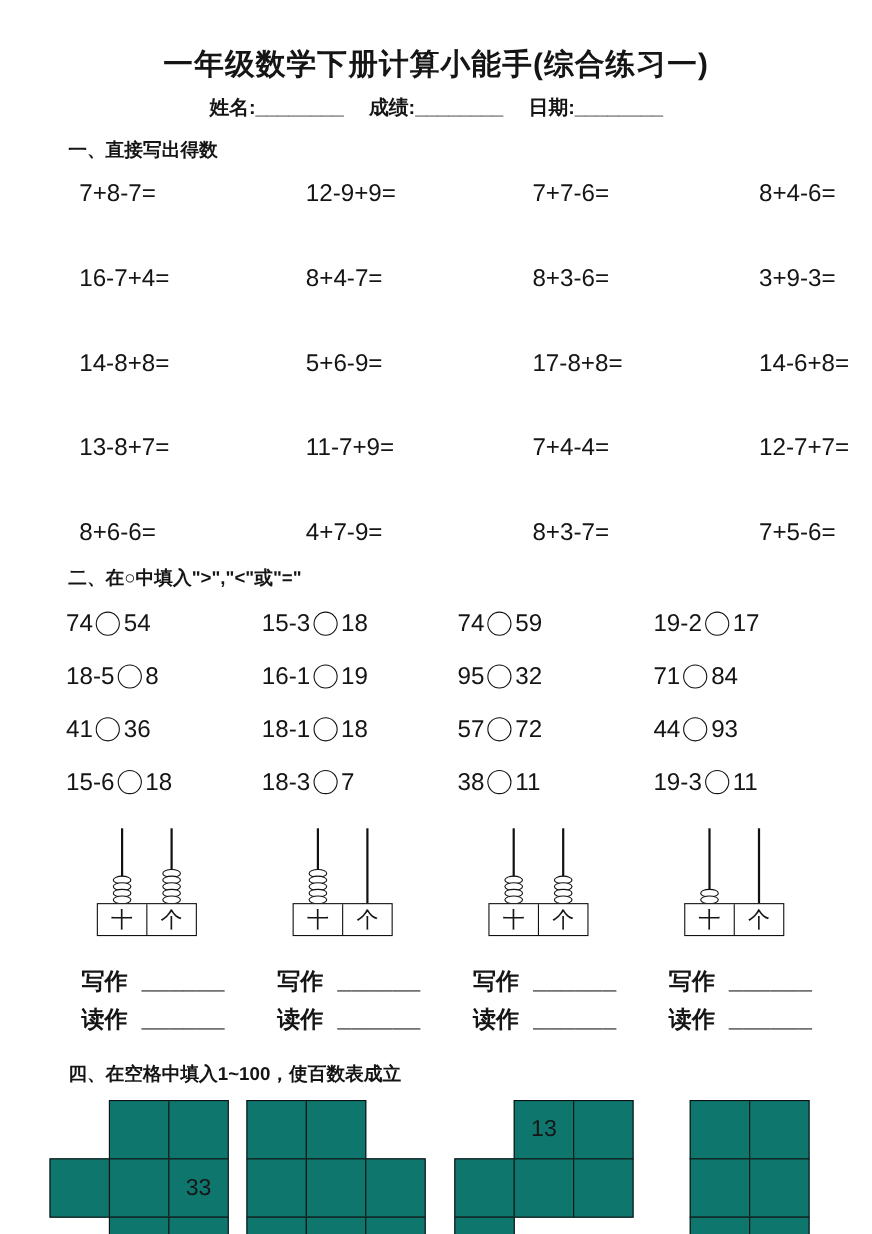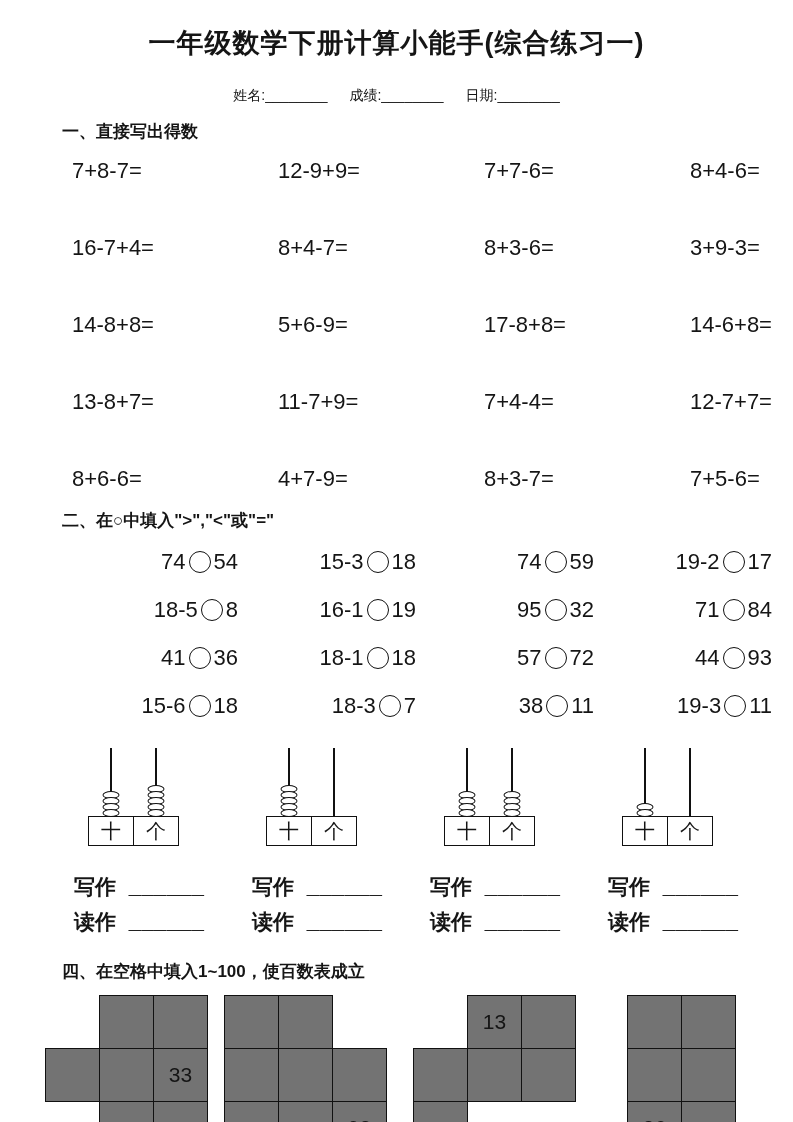--- a/index.html
+++ b/index.html
@@ -6,37 +6,37 @@
   html,body { background:#ffffff; }
   body {
     width:793px; height:1122px;
     font-family:"Liberation Sans","DejaVu Sans",sans-serif;
     color:#151515;
     position:relative;
     overflow:hidden;
   }
   .page { position:relative; width:793px; height:1122px; background:#fff; }
 
-  .title { text-align:center; padding-top:25px; font-size:27px; font-weight:700; letter-spacing:1px; }
-
-  .meta { margin-top:26px; text-align:center; font-size:14px; }
+  .title { text-align:center; padding-top:40px; font-size:27px; font-weight:700; letter-spacing:1px; }
+
+  .meta { margin-top:10px; text-align:center; font-size:18px;font-weight:bold; }
   .meta .group { margin:0 9px; }
   .meta .blank { letter-spacing:0; }
 
   .sec-heading { font-size:17px; font-weight:700; margin-left:62px; }
   .sec1-heading { margin-top:15px; }
   .sec2-heading { margin-top:6px; }
   .sec3-heading { margin-top:10px; }
   .sec4-heading { margin-top:24px; }
 
   .calc-grid { display:grid; grid-template-columns:repeat(4,178px); margin:3px 0 0 60px;gap:28px; }
   .calc-item { height:49px; display:flex; align-items:center; padding-left:12px; font-size:22px; }
 
   .comp-grid { display:grid; grid-template-columns:repeat(4,178px); margin:6px 0 0 60px; }
-  .comp-item { height:48px; display:flex; align-items:center; justify-content:flex-end; font-size:22px; }
+  .comp-item { height:48px; display:flex; align-items:center; justify-content:flex-start; font-size:22px; }
   .circle {
     display:inline-block; width:22px; height:22px; border:1.7px solid #111;
     border-radius:50%; margin:0 3px; background:#fff; flex:0 0 auto;
   }
 
   .abacus-row { display:grid; grid-template-columns:repeat(4,178px); margin:16px 0 0 60px; }
   .abacus-unit { padding-left:14px; }
   .abacus-fig { position:relative; width:91px; height:100px; margin-left:14px; }
   .rod { position:absolute; bottom:29px; width:1.5px; height:69px; background:#111; }
   .rod-tens { left:22px; }
@@ -57,21 +57,21 @@
   .puzzle-row { display:flex; align-items:flex-start; margin:12px 0 0 45px; }
   .puzzle { display:block; }
   .puzzle-2 { margin-left:17px; }
   .puzzle-3 { margin-left:27px; }
   .puzzle-4 { margin-left:52px; }
   .prow { display:flex; }
   .prow + .prow { margin-top:-1px;align-items:center; }
   .pcell {
     width:55px; height:54px; border:1px solid #111; margin-right:-1px;
     display:flex; align-items:center; justify-content:center;
-    font-size:21px; background:#737373;
+    font-size:21px; background:#0f766e;
   }
   .pcell.hide { border-color:transparent; background:transparent; }
 
   .footer-line { margin:27px 0 0 38px; width:719px; border-top:2px solid #111; }
 </style>
 </head>
 <body>
 
 <div class="page">
 

